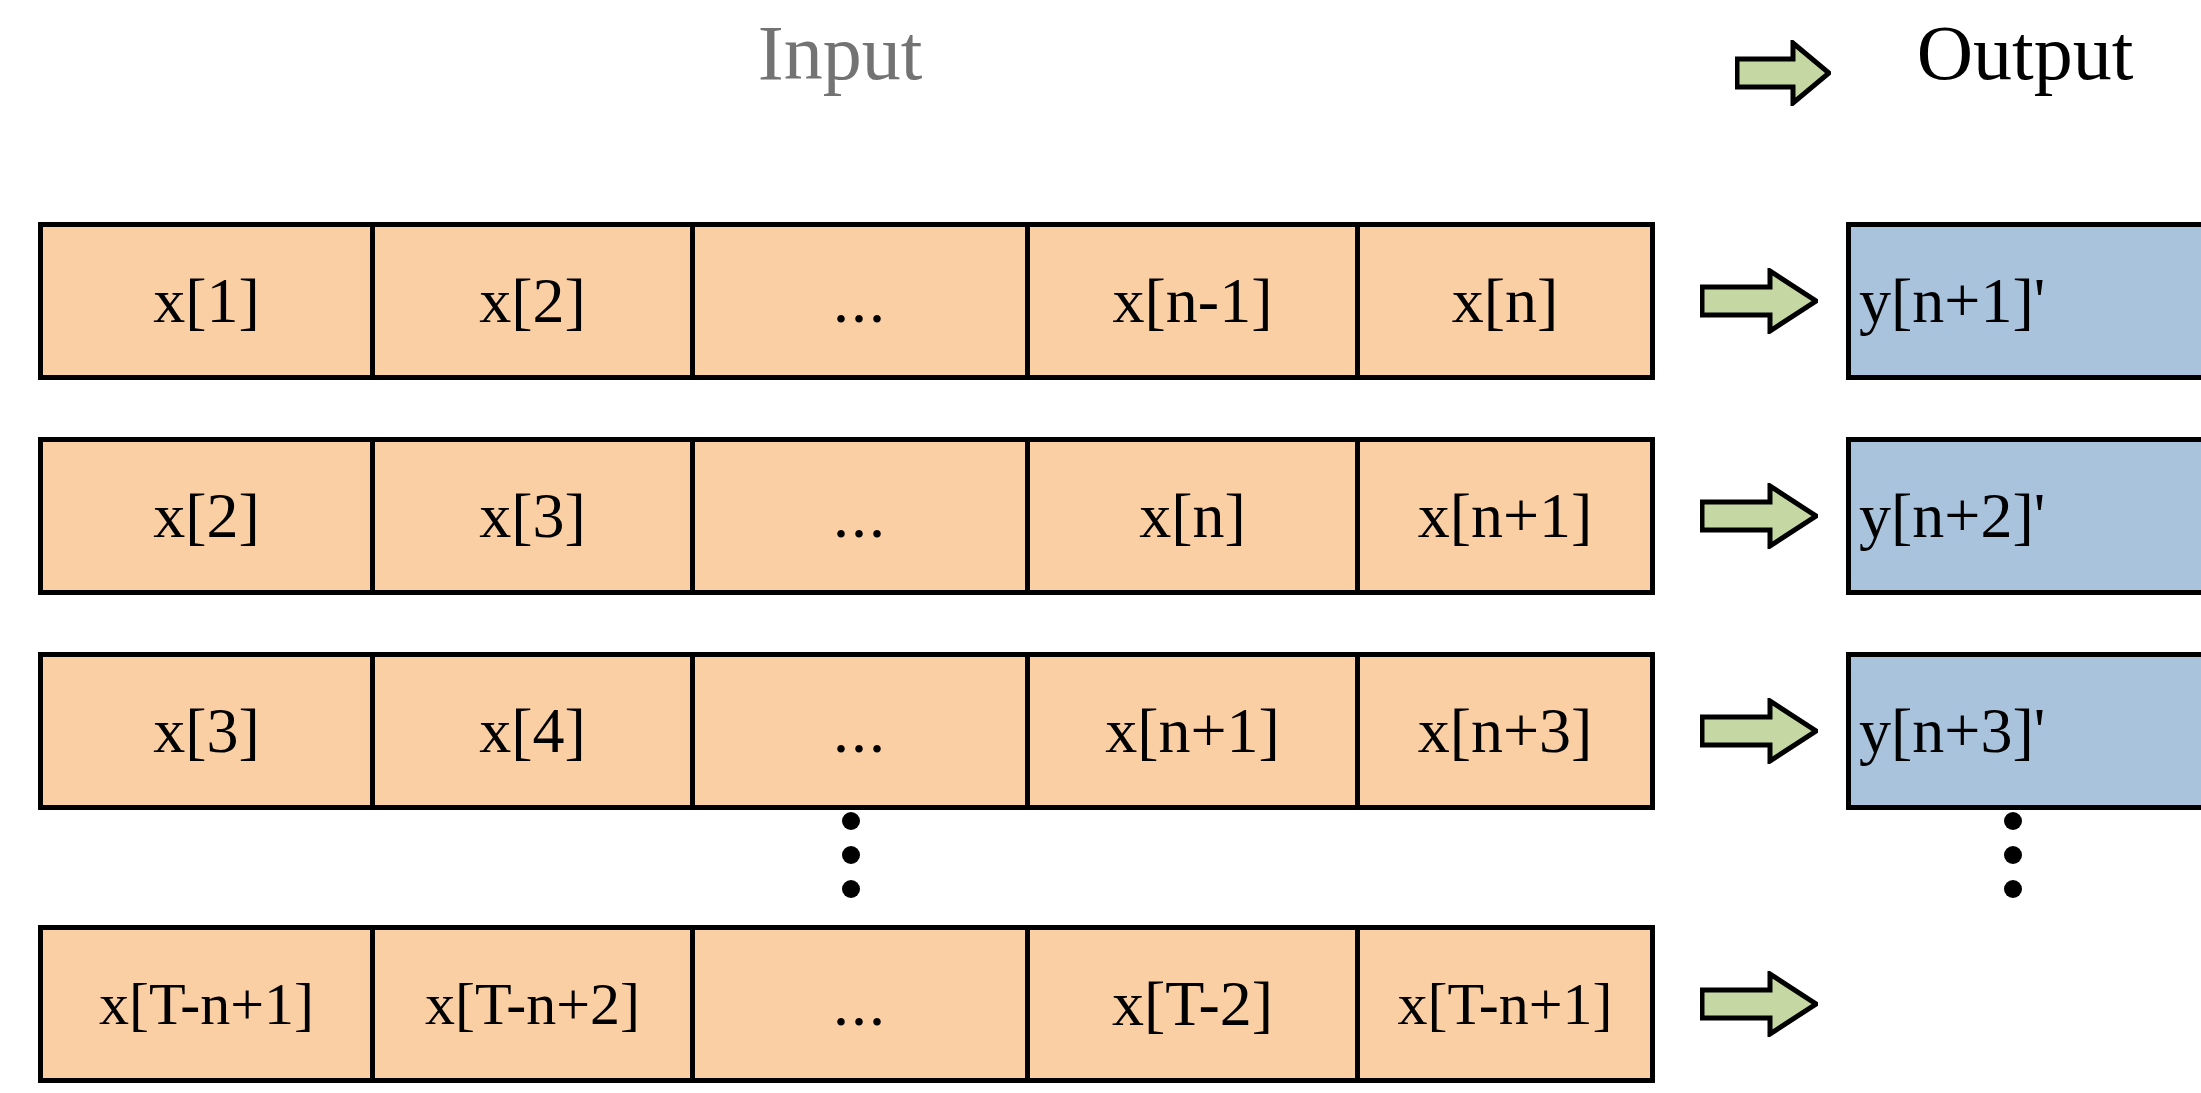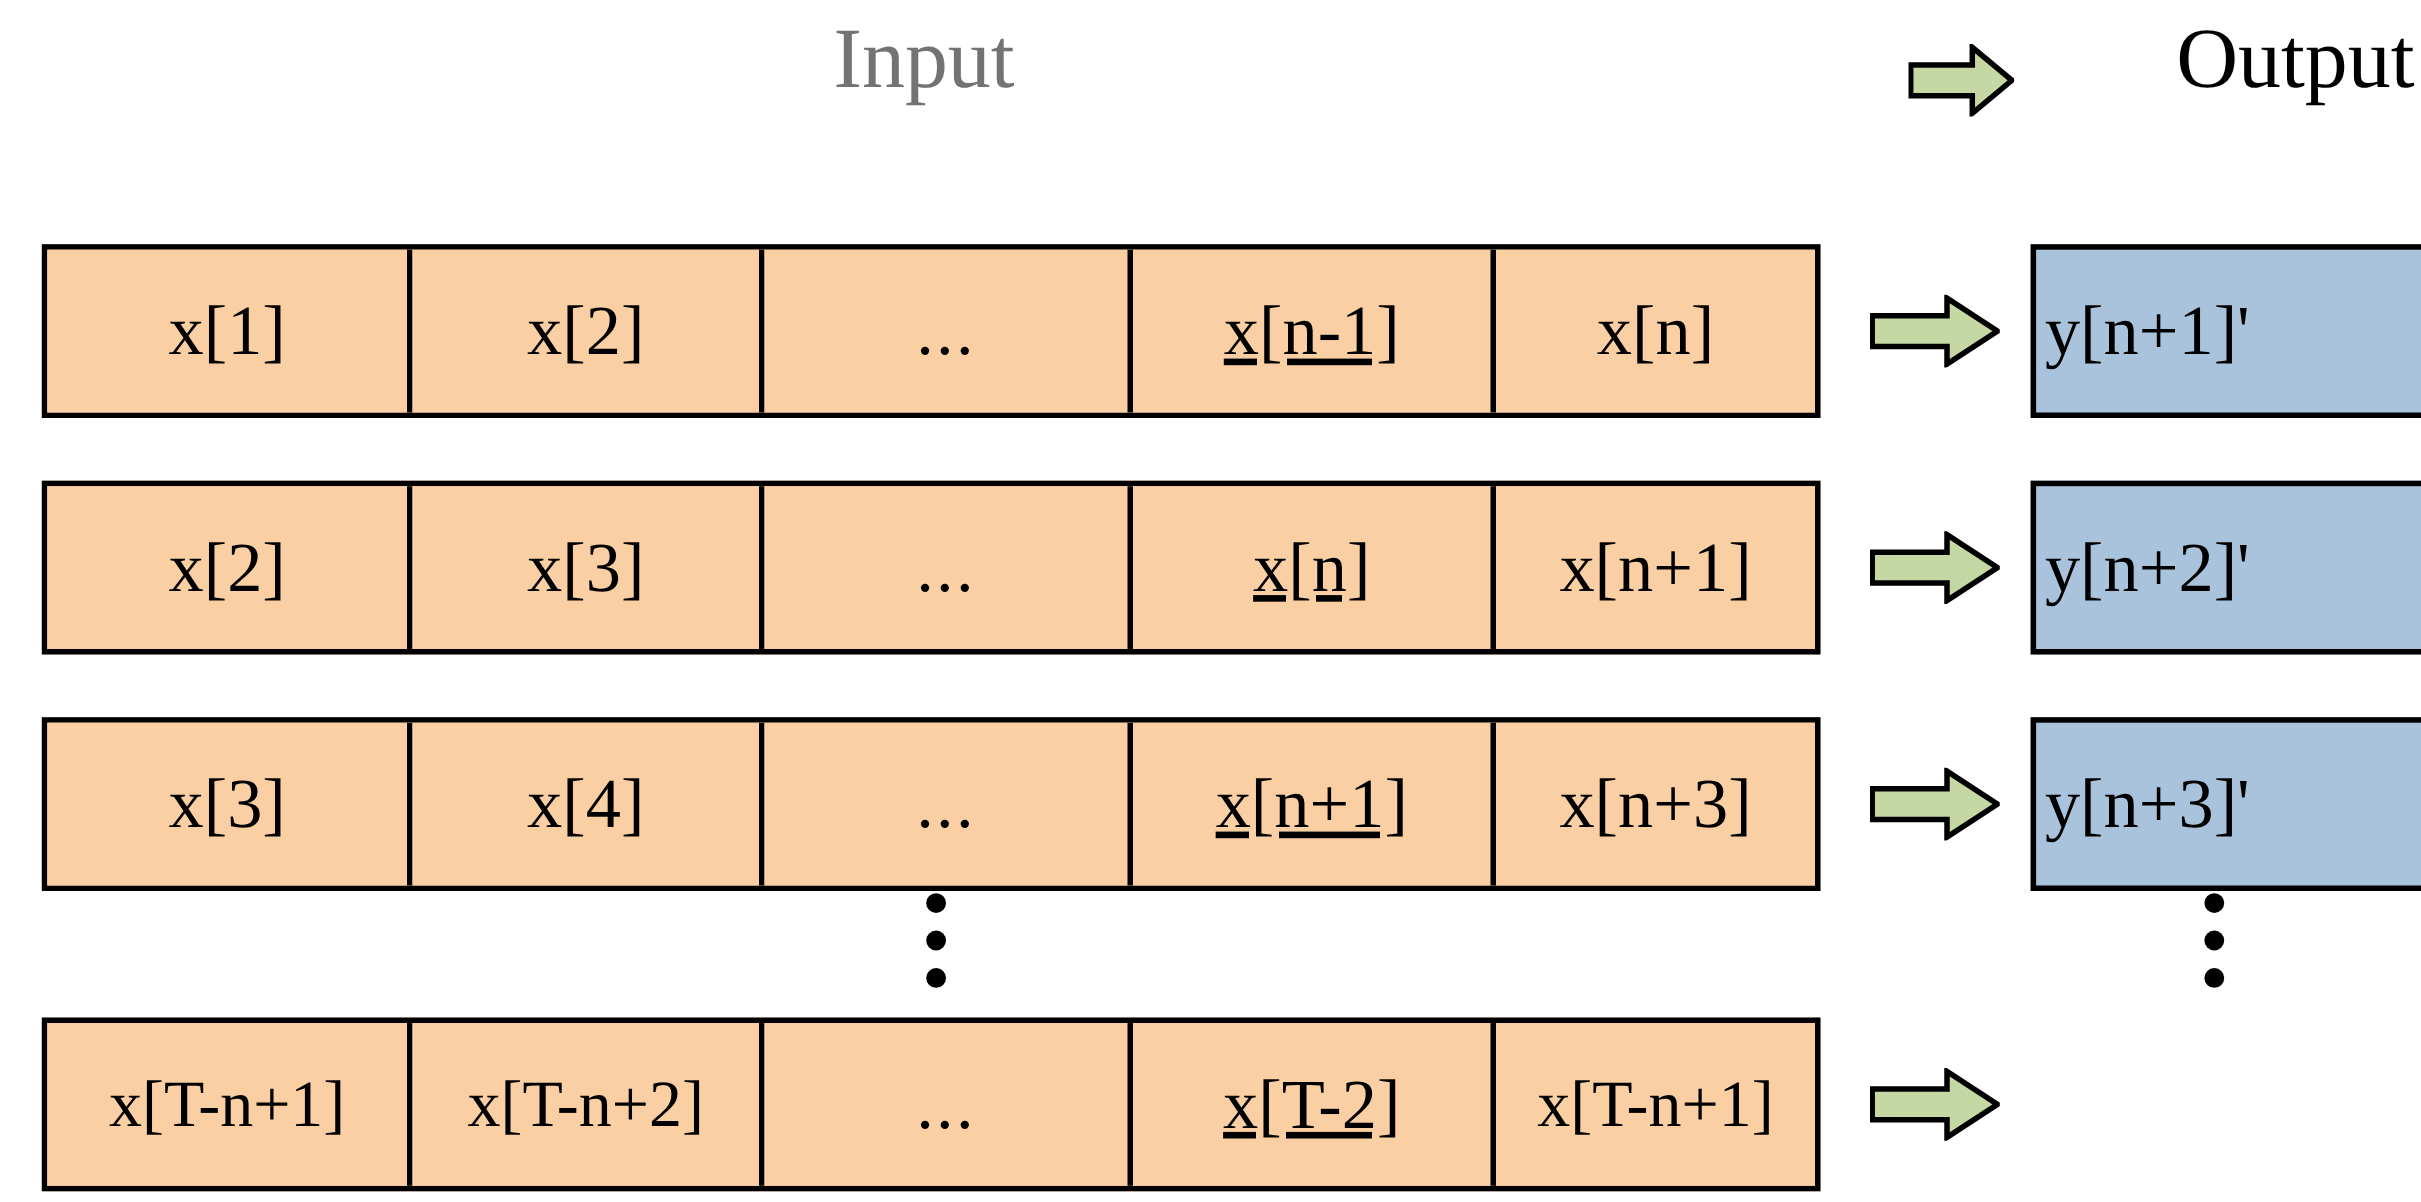--- a/index.html
+++ b/index.html
@@ -39,21 +39,21 @@
     left: 1735px;
     top: 40px;
     width: 96px;
     height: 66px;
   }
   #output-title {
     position: absolute;
     left: 1855px;
     top: 14px;
     width: 340px;
-    text-align: right;
+    text-align: center;
     font-size: 78px;
     line-height: 1;
     color: #000000;
     white-space: nowrap;
   }
 
   
   .row {
     position: absolute;
     left: 0;
@@ -84,21 +84,21 @@
     overflow: visible;
     background: #fbcfa4;
     text-align: center;
   }
   .cell:last-child {
     border-right: none;
   }
   .c0 { width: 332px; }
   .c1 { width: 320px; }
   .c2 { width: 335px; }
-  .c3 { width: 330px; text-decoration: underline; }
+  .c3 { width: 330px; }
   .c4 { width: 290px; }
 
   .cell.dots {
     font-size: 64px;
     letter-spacing: 2px;
   }
   .cell.tight {
     font-size: 60px;
   }
 

